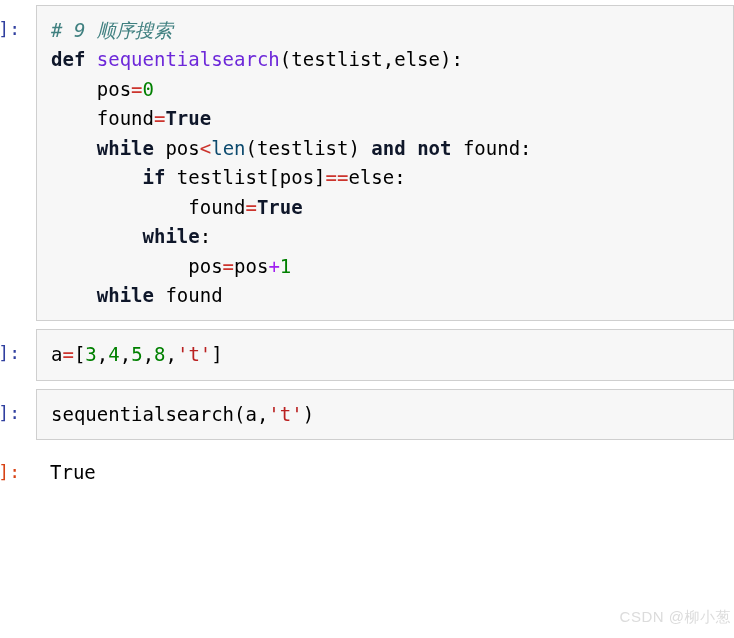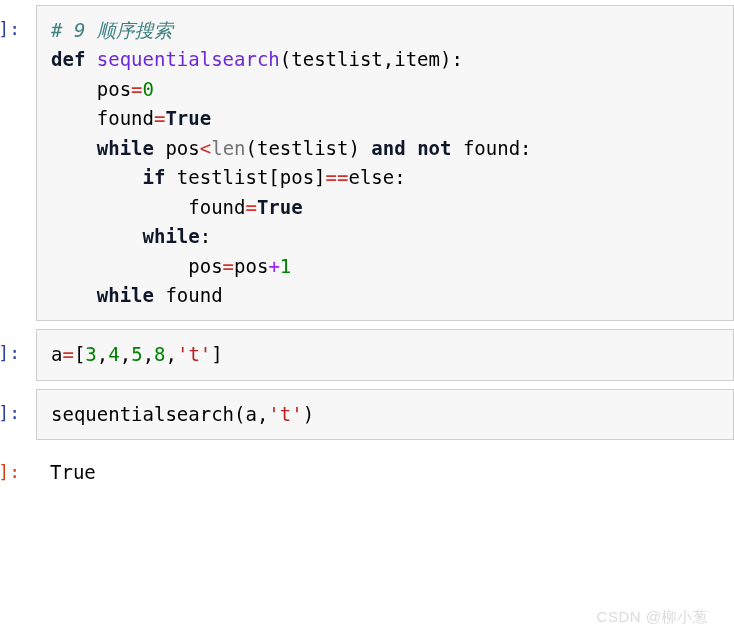--- a/index.html
+++ b/index.html
@@ -40,43 +40,43 @@
   padding: 10px 14px;
 }
 pre {
   margin: 0;
   white-space: pre;
   font-family: inherit;
 }
 .kw { color: #0f172a; font-weight: bold; }
 .cm { color: #408080; font-style: italic; }
 .nf { color: #6d28d9; }
-.bn { color: #737373; }
+.bn { color: #0c4a6e; }
 .num { color: #008000; }
 .op-red { color: #CC342D; }
 .op-purple { color: #A020F0; }
 .str { color: #BA2121; }
 .watermark {
   position: fixed;
-  right: 26px;
+  right: 3px;
   bottom: 10px;
   color: #dcdcdc;
   font-size: 15px;
   font-family: sans-serif;
   letter-spacing: 0.5px;
 }
 </style>
 </head>
 <body>
 
 <div class="cell">
   <div class="prompt">]:</div>
   <div class="input-area">
 <pre><span class="cm"># 9 顺序搜索</span>
-<span class="kw">def</span> <span class="nf">sequential</span><span class="nf">search</span><span>(</span><span>testlist</span><span>,</span><span>item</span><span>):</span>
+<span class="kw">def</span> <span class="nf">sequential</span><span class="nf">search</span><span>(</span><span>testlist</span><span>,</span><span>else</span><span>):</span>
 <span>    pos</span><span class="op-red">=</span><span class="num">0</span>
 <span>    found</span><span class="op-red">=</span><span class="kw">True</span>
     <span class="kw">while</span><span> pos</span><span class="op-red">&lt;</span><span class="bn">len</span><span>(testlist) </span><span class="kw">and</span><span> </span><span class="kw">not</span><span> found:</span>
         <span class="kw">if</span><span> testlist[pos]</span><span class="op-red">==</span><span>else:</span>
 <span>            found</span><span class="op-red">=</span><span class="kw">True</span>
         <span class="kw">while</span><span>:</span>
 <span>            pos</span><span class="op-red">=</span><span>pos</span><span class="op-purple">+</span><span class="num">1</span>
     <span class="kw">while</span><span> found</span>
 </pre>
   </div>

